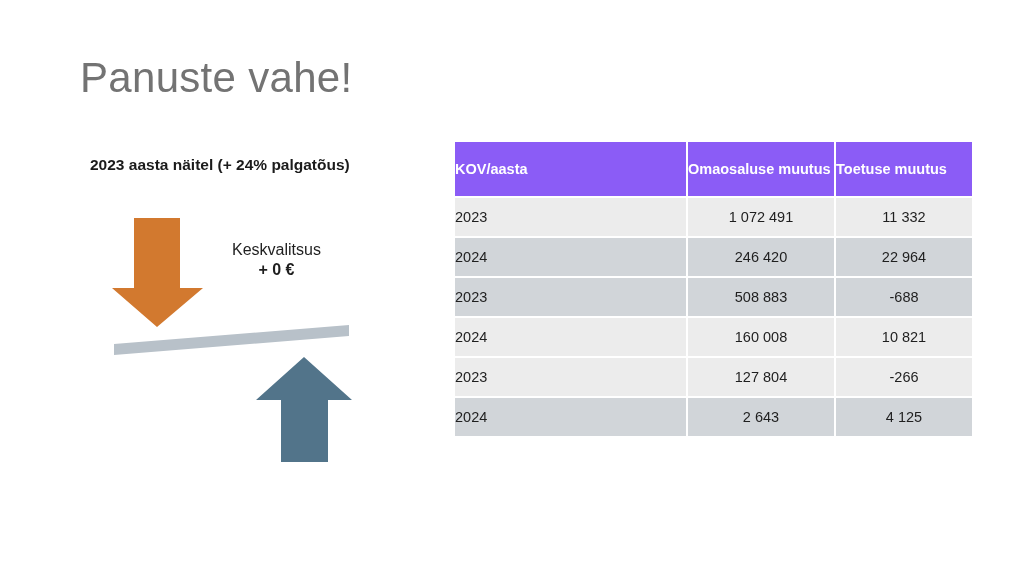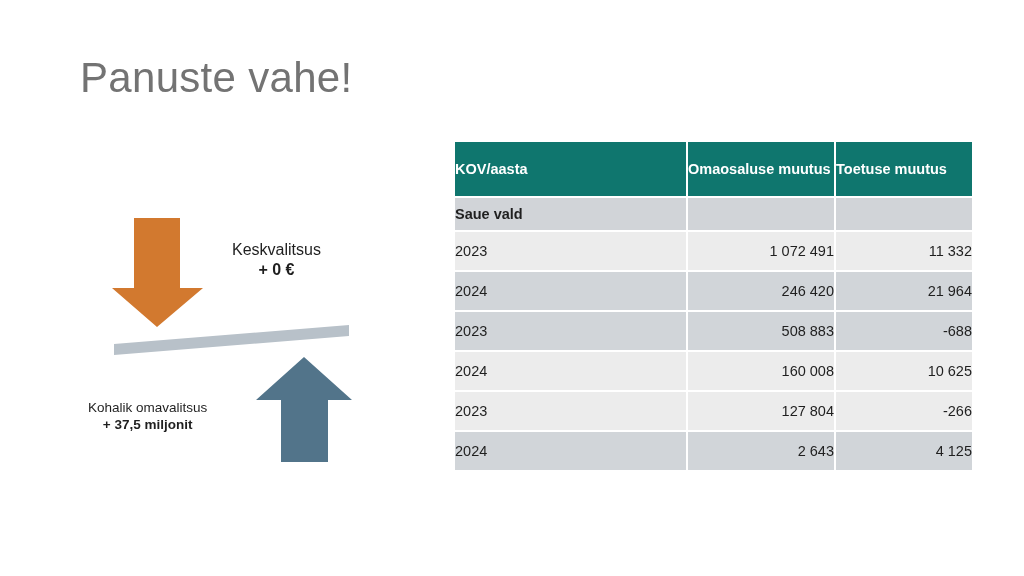--- a/index.html
+++ b/index.html
@@ -85,21 +85,21 @@
   #data-table th,
   #data-table td {
     padding: 0;
     margin: 0;
   }
   .col-name  { width: 231px; }
   .col-own   { width: 146px; }
   .col-supp  { width: 136px; }
 
   thead th {
-    background: #0f766e;
+    background: #8b5cf6;
     color: #ffffff;
     font-weight: bold;
     font-size: 14.5px;
     height: 54px;
     vertical-align: middle;
     line-height: 1.25;
   }
   th.head-name {
     text-align: left;
     padding-left: 12px;
@@ -117,93 +117,85 @@
     vertical-align: middle;
   }
   tr.group-row td.group-label { padding-left: 12px; text-align: left; }
 
   tr.data-row td {
     height: 38px;
     vertical-align: middle;
     font-size: 14.5px;
   }
   tr.data-row td.cell-name { padding-left: 12px; text-align: left; }
-  tr.data-row td.cell-num  { padding-right: 11px; text-align: right; }
+  tr.data-row td.cell-num  { padding-right: 11px; text-align: center; }
 
   tr.band-light td { background: #ECECEC; }
   tr.band-dark  td { background: #D1D5D9; }
 </style>
 </head>
 <body>
 
 <div id="page-title">Panuste vahe!</div>
 
 <div id="illustration">
 
+  <div id="subtitle">2023 aasta näitel (+ 24% palgatõus)</div>
 
   <svg class="diagram-svg" width="440" height="576" viewBox="0 0 440 576">
 
     <polygon fill="#D2792F" points="134,218 180,218 180,288 203,288 157,327 112,288 134,288"></polygon>
 
     <polygon fill="#B8C1C9" points="114,344 349,325 349,336 114,355"></polygon>
 
     <polygon fill="#52748A" points="304,357 352,400 328,400 328,462 281,462 281,400 256,400"></polygon>
   </svg>
 
   <div class="label-block label-top">
     <div class="label-caption">Keskvalitsus</div>
     <div class="label-value">+ 0 €</div>
   </div>
 
-  <div class="label-block label-bottom">
-    <div class="label-caption">Kohalik omavalitsus</div>
-    <div class="label-value">+ 37,5 miljonit</div>
-  </div>
 </div>
 
 <table id="data-table">
   <colgroup>
     <col class="col-name">
     <col class="col-own">
     <col class="col-supp">
   </colgroup>
   <thead>
     <tr>
       <th class="head-name">KOV/aasta</th>
       <th class="head-num">Omaosaluse muutus</th>
       <th class="head-num">Toetuse muutus</th>
     </tr>
   </thead>
   <tbody>
 
-    <tr class="group-row">
-      <td class="group-label">Saue vald</td>
-      <td></td>
-      <td></td>
-    </tr>
     <tr class="data-row band-light">
       <td class="cell-name">2023</td>
       <td class="cell-num">1 072 491</td>
       <td class="cell-num">11 332</td>
     </tr>
     <tr class="data-row band-dark">
       <td class="cell-name">2024</td>
       <td class="cell-num">246 420</td>
-      <td class="cell-num">21 964</td>
+      <td class="cell-num">22 964</td>
     </tr>
 
     <tr class="data-row band-dark">
       <td class="cell-name">2023</td>
       <td class="cell-num">508 883</td>
       <td class="cell-num">-688</td>
     </tr>
     <tr class="data-row band-light">
       <td class="cell-name">2024</td>
       <td class="cell-num">160 008</td>
-      <td class="cell-num">10 625</td>
+      <td class="cell-num">10 821</td>
     </tr>
 
     <tr class="data-row band-light">
       <td class="cell-name">2023</td>
       <td class="cell-num">127 804</td>
       <td class="cell-num">-266</td>
     </tr>
     <tr class="data-row band-dark">
       <td class="cell-name">2024</td>
       <td class="cell-num">2 643</td>

